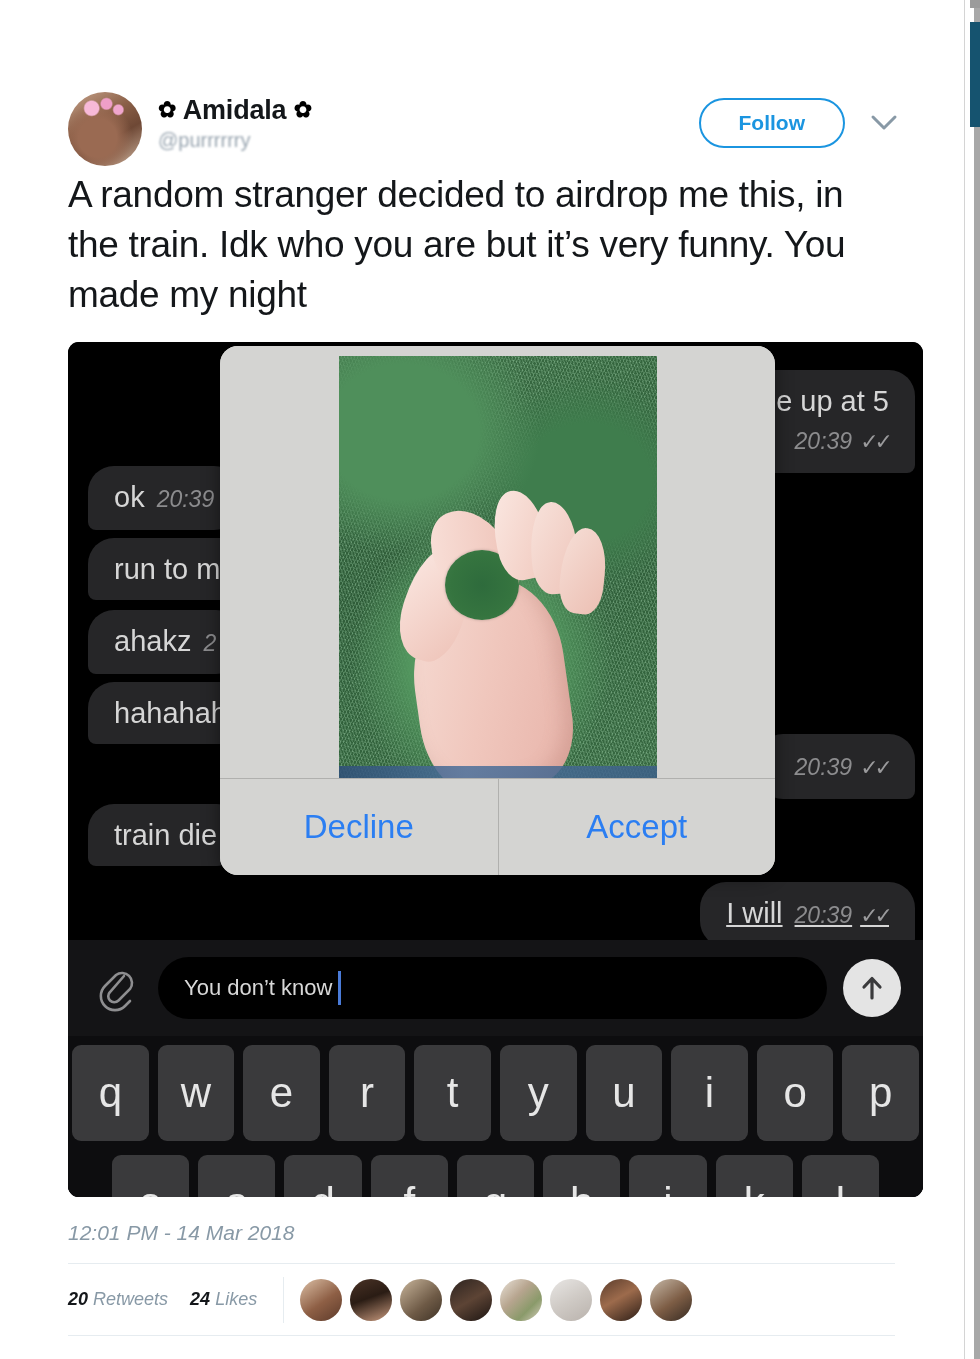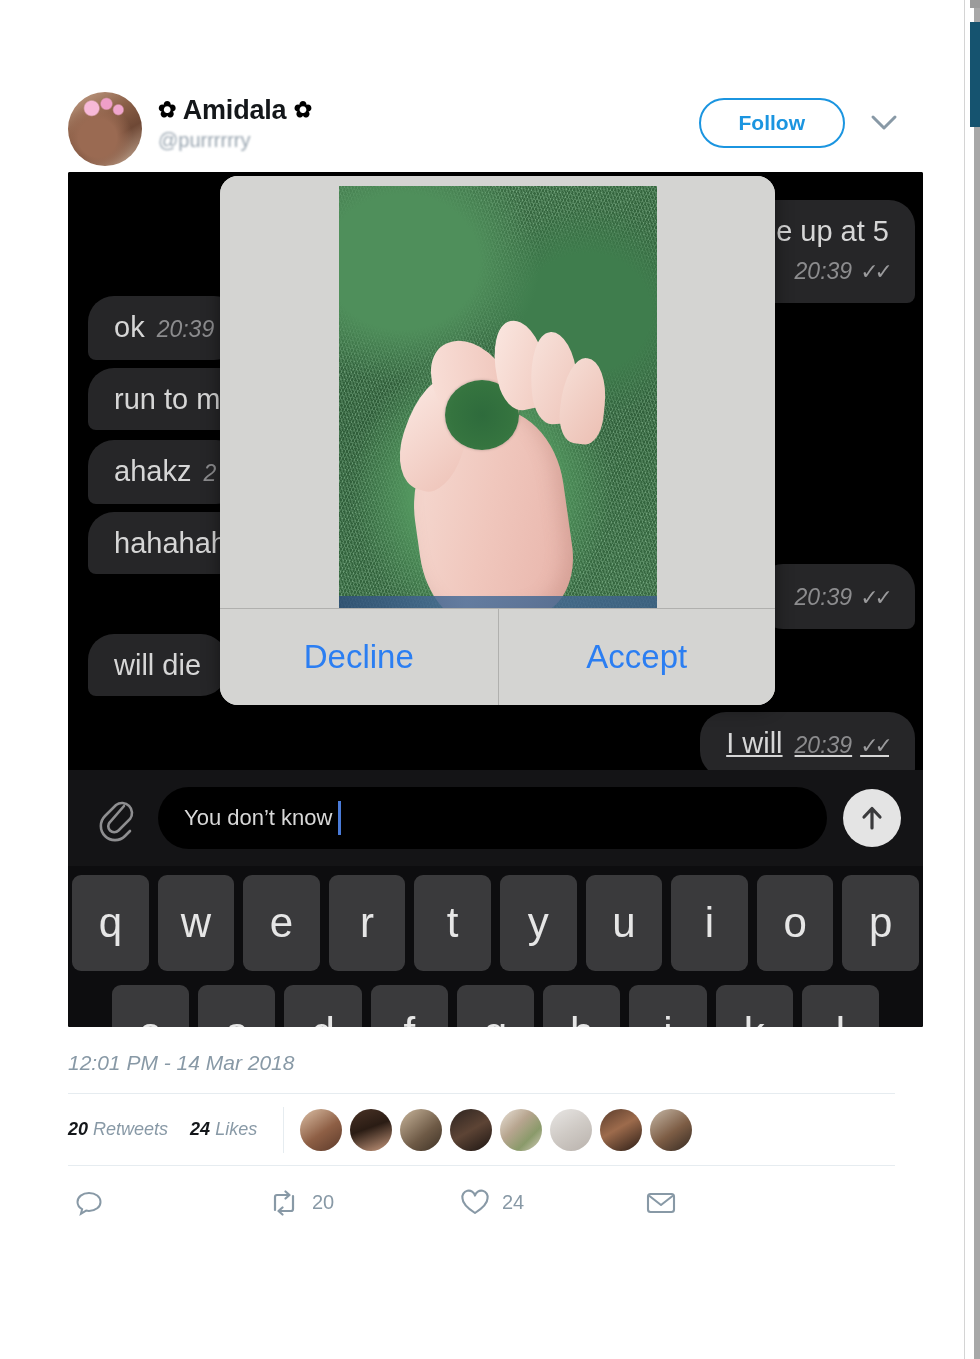--- a/index.html
+++ b/index.html
@@ -146,21 +146,21 @@
     font-weight: normal;
   }
 
   
   .tw-media {
     margin: 22px 0 0 58px;
     width: 855px;
     height: 855px;
     overflow: hidden;
     position: relative;
-    border-radius: 2px;
+    border-radius: 11px;
     background: #000;
   }
 
   
   .phone {
     position: absolute;
     inset: 0;
     background: #000;
     overflow: hidden;
   }
@@ -493,20 +493,21 @@
       <div class="header-right">
         <button class="follow-btn">Follow</button>
         <div class="caret-btn">
           <svg width="28" height="18" viewBox="0 0 28 18" aria-hidden="true">
             <path d="M3 3 L14 14 L25 3" fill="none" stroke="#8899a6" stroke-width="3" stroke-linecap="round" stroke-linejoin="round"></path>
           </svg>
         </div>
       </div>
     </div>
 
+    <div class="tw-text">A random stranger decided to airdrop me this, in the train. Idk who you are but it’s very funny. You made my night</div>
 
     <div class="tw-media">
       <div class="phone">
 
         <div class="msg-area">
 
           <div class="bubble right b-wake">
             <span class="l1">e up at 5</span>
             <span class="l2"><span class="tstamp">20:39</span><span class="ticks">✓✓</span></span>
           </div>
@@ -525,21 +526,21 @@
 
           <div class="bubble left b-haha">
             <span>hahahah</span>
           </div>
 
           <div class="bubble right b-right1">
             <span class="tstamp">20:39</span><span class="ticks">✓✓</span>
           </div>
 
           <div class="bubble left b-wont">
-            <span>will die</span>
+            <span>train die</span>
           </div>
 
           <div class="bubble right b-iwill">
             <span>I will</span><span class="tstamp">20:39</span><span class="ticks">✓✓</span>
           </div>
 
           <div class="airdrop">
             <div class="airdrop-photo-wrap">
               <div class="airdrop-photo">
                 <div class="hand">

